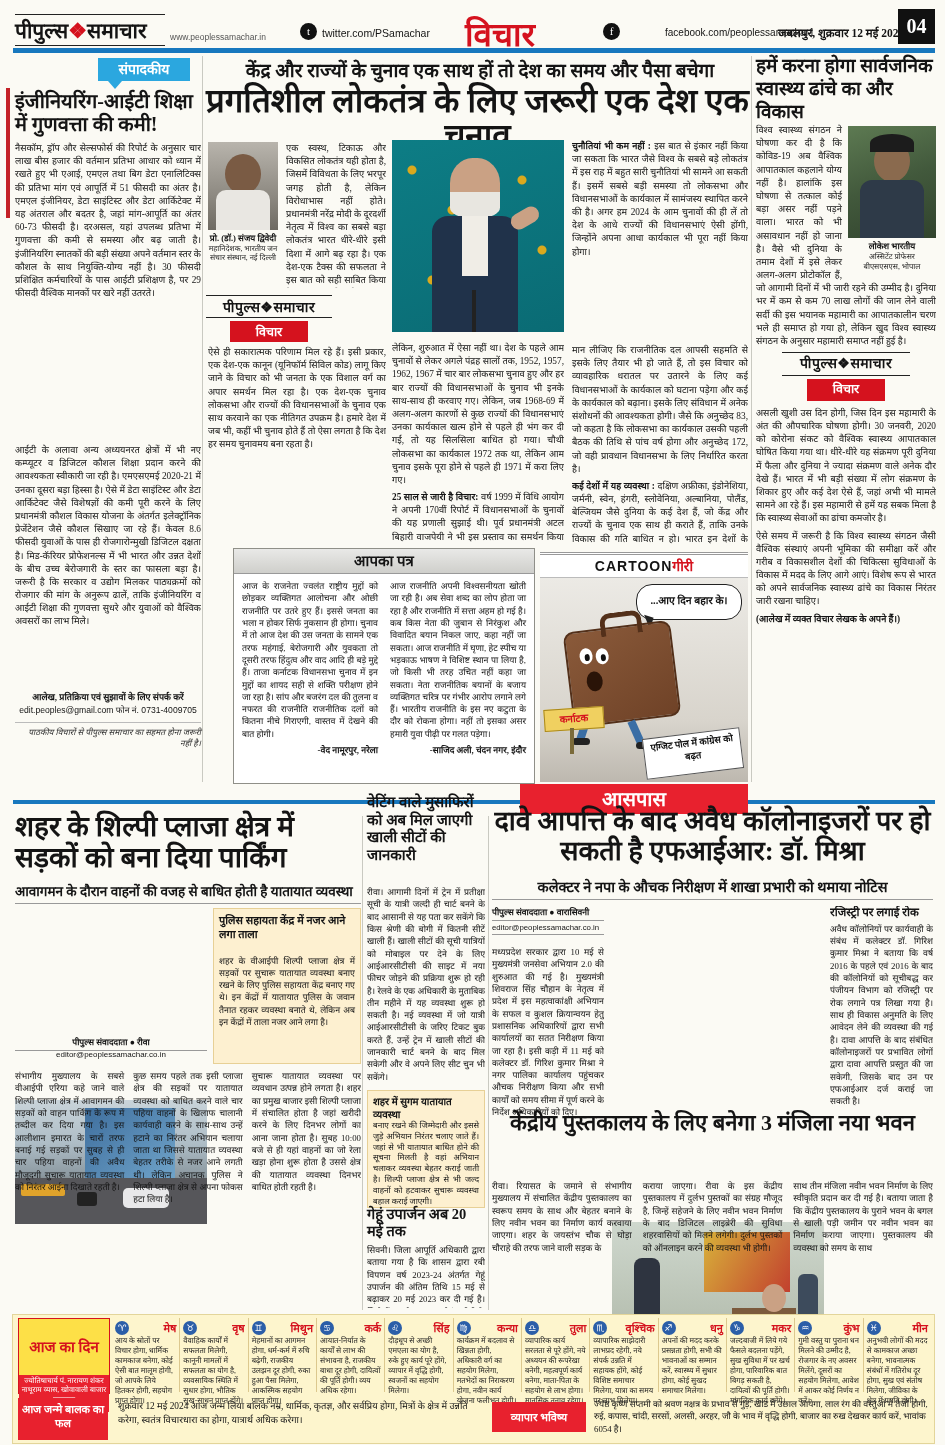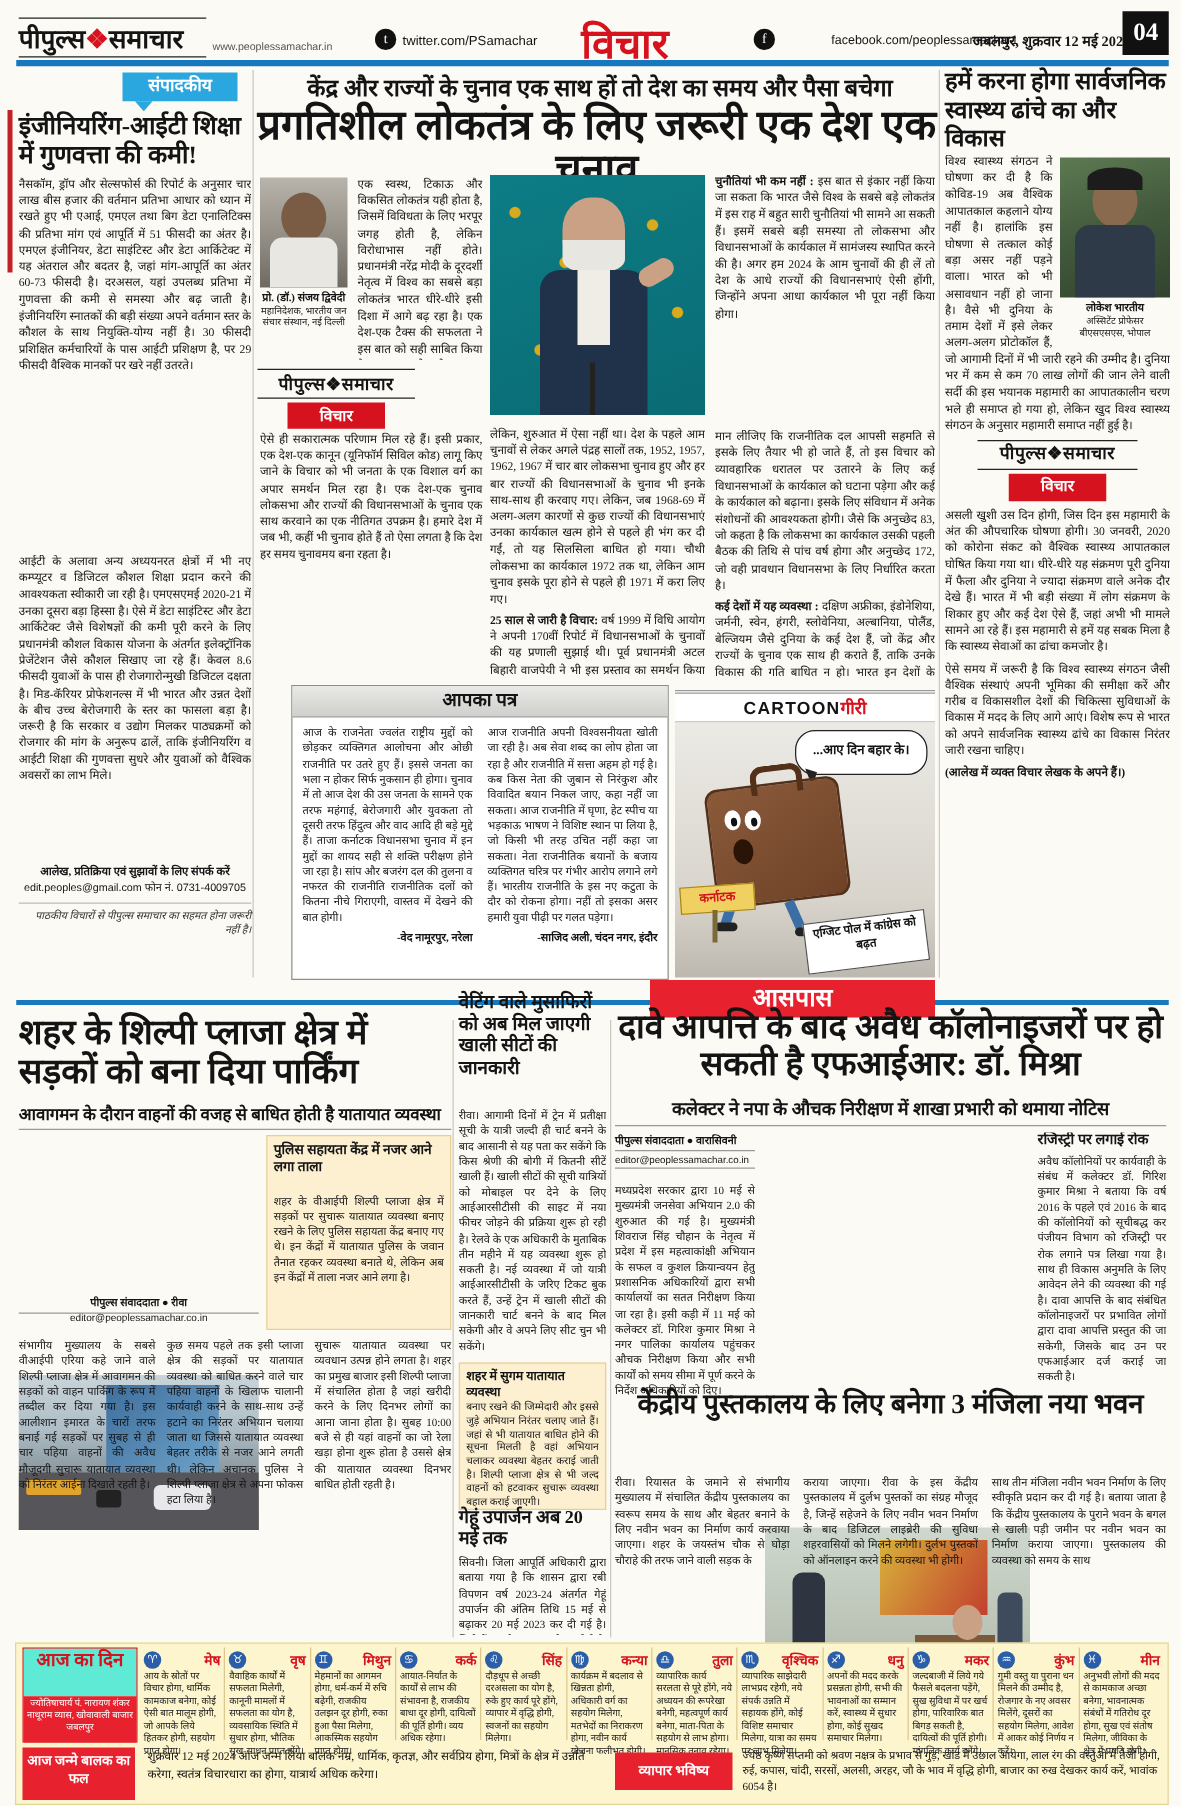--- a/index.html
+++ b/index.html
@@ -242,21 +242,21 @@
 
   <div class="abs b ctr" style="left:492px;top:1106px;width:441px;font-size:22px;">केंद्रीय पुस्तकालय के लिए बनेगा 3 मंजिला नया भवन</div>
   <div class="abs clip" style="left:492px;top:1180px;width:441px;height:128px;column-count:3;column-gap:11px;">
     <p class="body-sm just">रीवा। रियासत के जमाने से संभागीय मुख्यालय में संचालित केंद्रीय पुस्तकालय का स्वरूप समय के साथ और बेहतर बनाने के लिए नवीन भवन का निर्माण कार्य करवाया जाएगा। शहर के जयस्तंभ चौक से घोड़ा चौराहे की तरफ जाने वाली सड़क के</p>
     <p class="body-sm just">कराया जाएगा। रीवा के इस केंद्रीय पुस्तकालय में दुर्लभ पुस्तकों का संग्रह मौजूद है, जिन्हें सहेजने के लिए नवीन भवन निर्माण के बाद डिजिटल लाइब्रेरी की सुविधा शहरवासियों को मिलने लगेगी। दुर्लभ पुस्तकों को ऑनलाइन करने की व्यवस्था भी होगी।</p>
     <p class="body-sm just">साथ तीन मंजिला नवीन भवन निर्माण के लिए स्वीकृति प्रदान कर दी गई है। बताया जाता है कि केंद्रीय पुस्तकालय के पुराने भवन के बगल से खाली पड़ी जमीन पर नवीन भवन का निर्माण कराया जाएगा। पुस्तकालय की व्यवस्था को समय के साथ</p>
   </div>
 
   <div class="abs" style="left:12px;top:1314px;width:921px;height:128px;background:#fdf5cd;border:1px solid #e3d59a;"></div>
   <div class="abs" style="left:18px;top:1318px;width:90px;height:74px;border:1px solid #d5121e;">
-    <div class="red b ctr" style="height:36px;background:#5eead4;font-size:15px;line-height:1.15;padding-top:2px;">आज का दिन</div>
+    <div class="red b ctr" style="height:36px;background:#fde047;font-size:15px;line-height:1.15;padding-top:20px;">आज का दिन</div>
     <div class="redbox" style="height:36px;font-weight:normal;font-size:7.4px;line-height:1.25;padding-top:1px;">ज्योतिषाचार्य पं. नारायण शंकर नाथूराम व्यास, खोवावाली बाजार जबलपुर</div>
   </div>
   <div class="abs" style="left:112px;top:1318px;width:819px;height:74px;display:flex;">
     <div class="sign-cell">
       <div class="sign-head">
           <span class="sign-icon">♈</span>
           <span class="sign-name">मेष</span>
         </div>
       <div class="sign-txt">आय के स्रोतों पर विचार होगा, धार्मिक कामकाज बनेगा, कोई ऐसी बात मालूम होगी, जो आपके लिये हितकर होगी, सहयोग प्राप्त होगा।</div>
     </div>
@@ -279,21 +279,21 @@
           <span class="sign-icon">♋</span>
           <span class="sign-name">कर्क</span>
         </div>
       <div class="sign-txt">आयात-निर्यात के कार्यों से लाभ की संभावना है, राजकीय बाधा दूर होगी, दायित्वों की पूर्ति होगी। व्यय अधिक रहेगा।</div>
     </div>
     <div class="sign-cell">
       <div class="sign-head">
           <span class="sign-icon">♌</span>
           <span class="sign-name">सिंह</span>
         </div>
-      <div class="sign-txt">दौड़धूप से अच्छी दरअसला का योग है, रुके हुए कार्य पूरे होंगे, व्यापार में वृद्धि होगी, स्वजनों का सहयोग मिलेगा।</div>
+      <div class="sign-txt">दौड़धूप से अच्छी एमएला का योग है, रुके हुए कार्य पूरे होंगे, व्यापार में वृद्धि होगी, स्वजनों का सहयोग मिलेगा।</div>
     </div>
     <div class="sign-cell">
       <div class="sign-head">
           <span class="sign-icon">♍</span>
           <span class="sign-name">कन्या</span>
         </div>
       <div class="sign-txt">कार्यक्रम में बदलाव से खिन्नता होगी, अधिकारी वर्ग का सहयोग मिलेगा, मतभेदों का निराकरण होगा, नवीन कार्य योजना फलीभूत होगी।</div>
     </div>
     <div class="sign-cell">
       <div class="sign-head">

